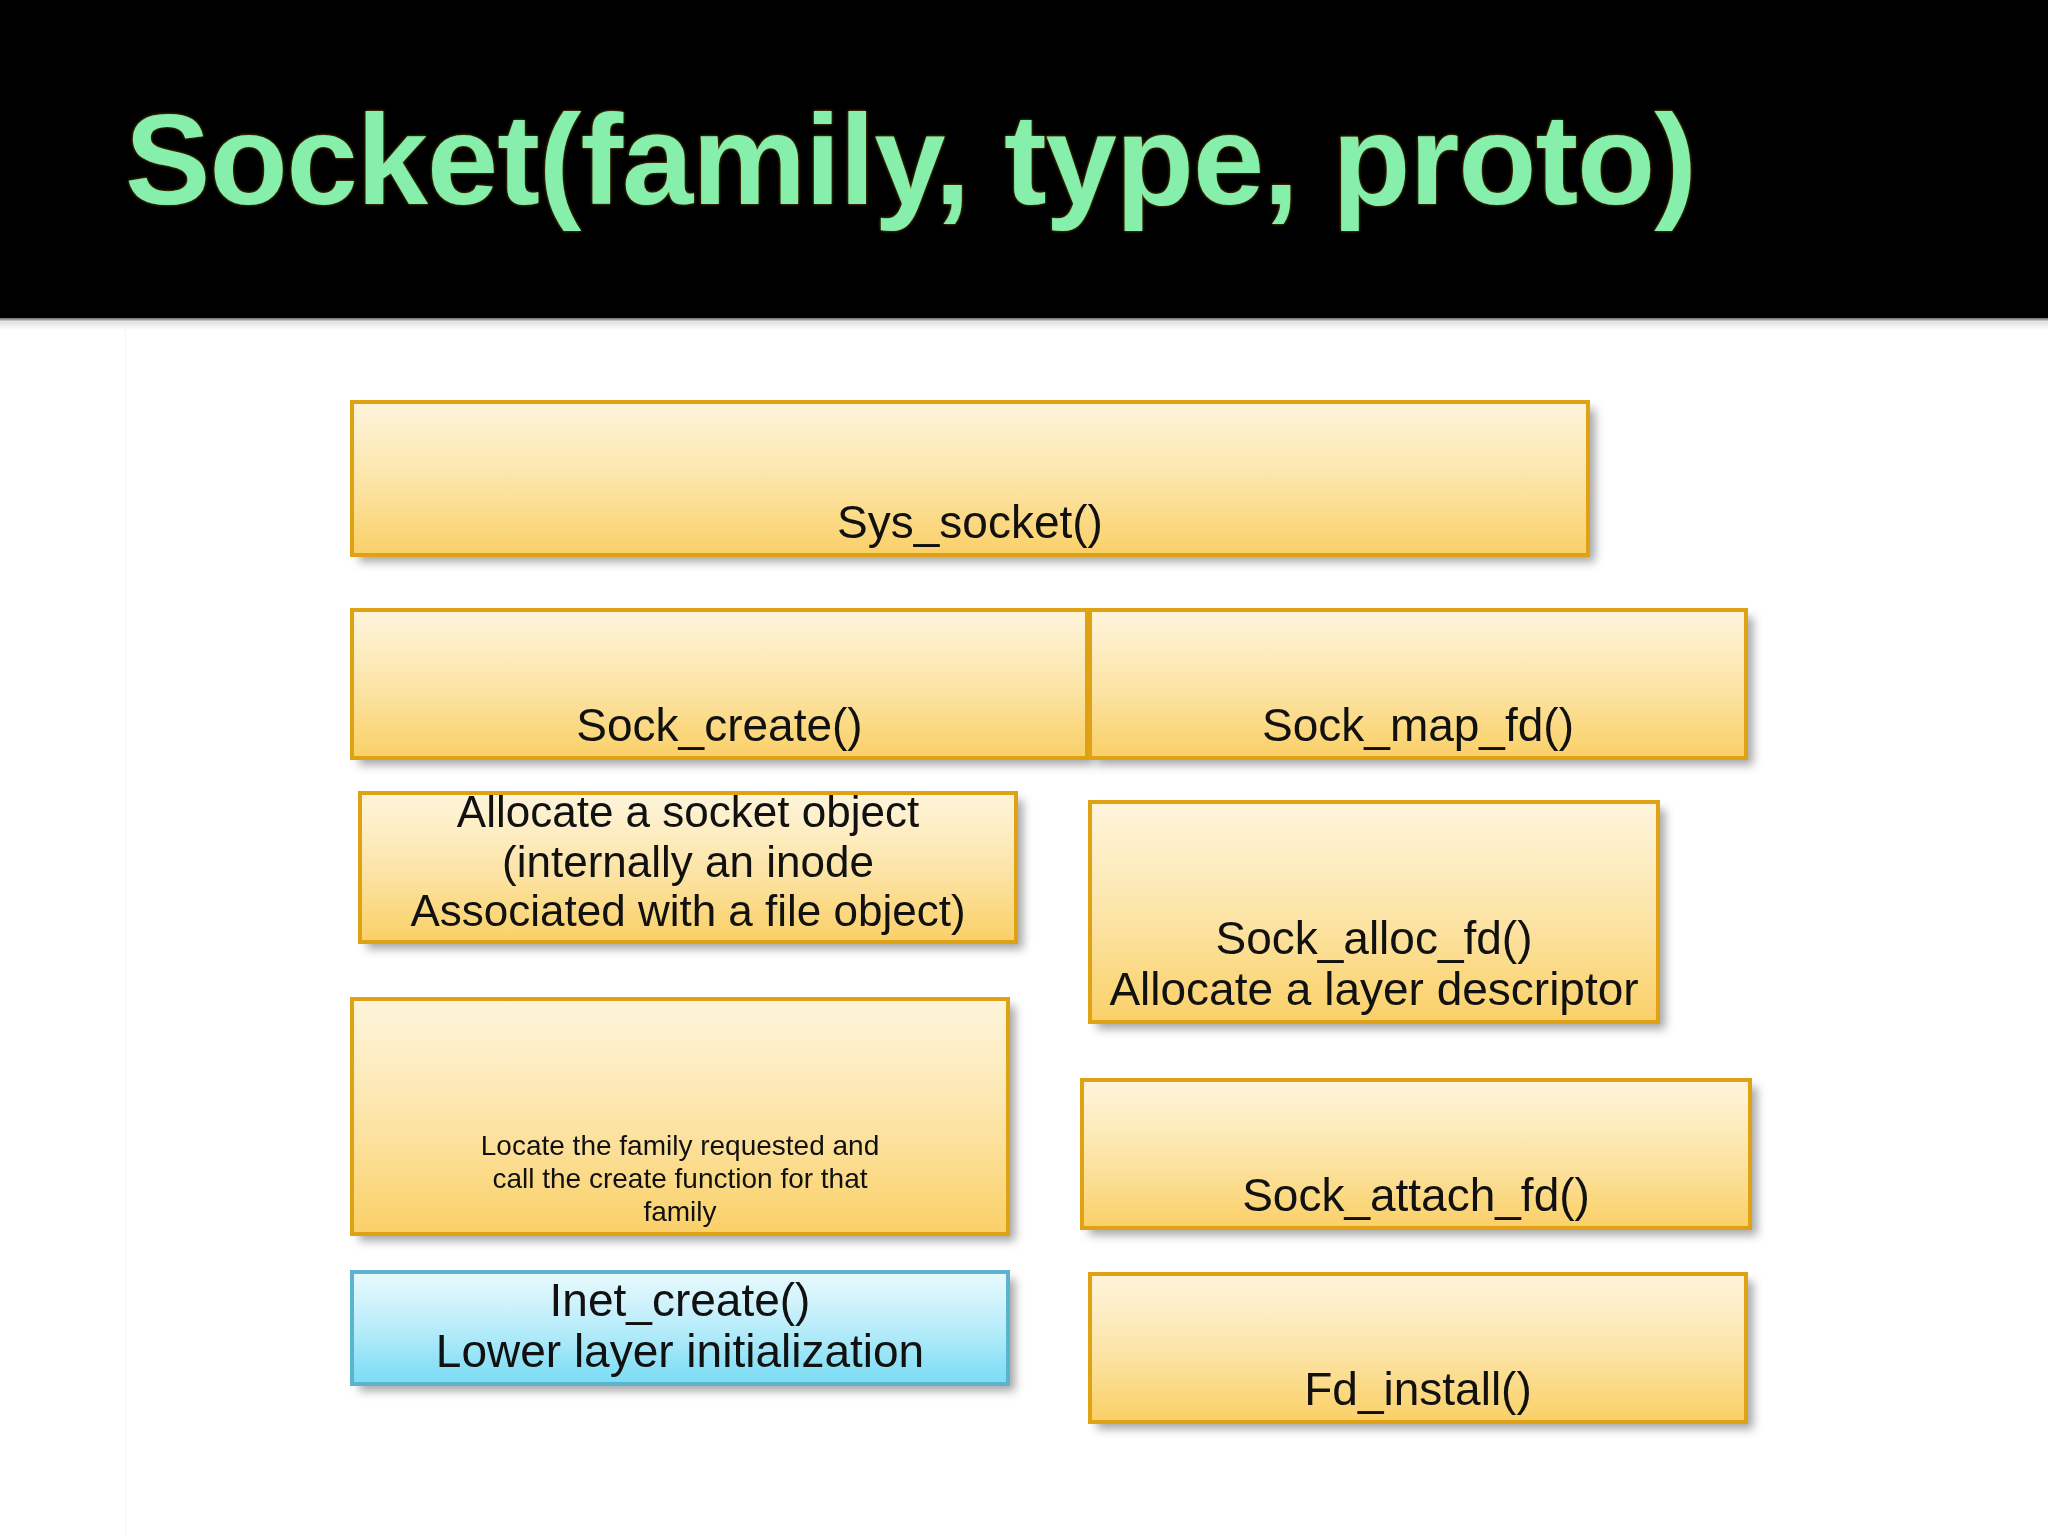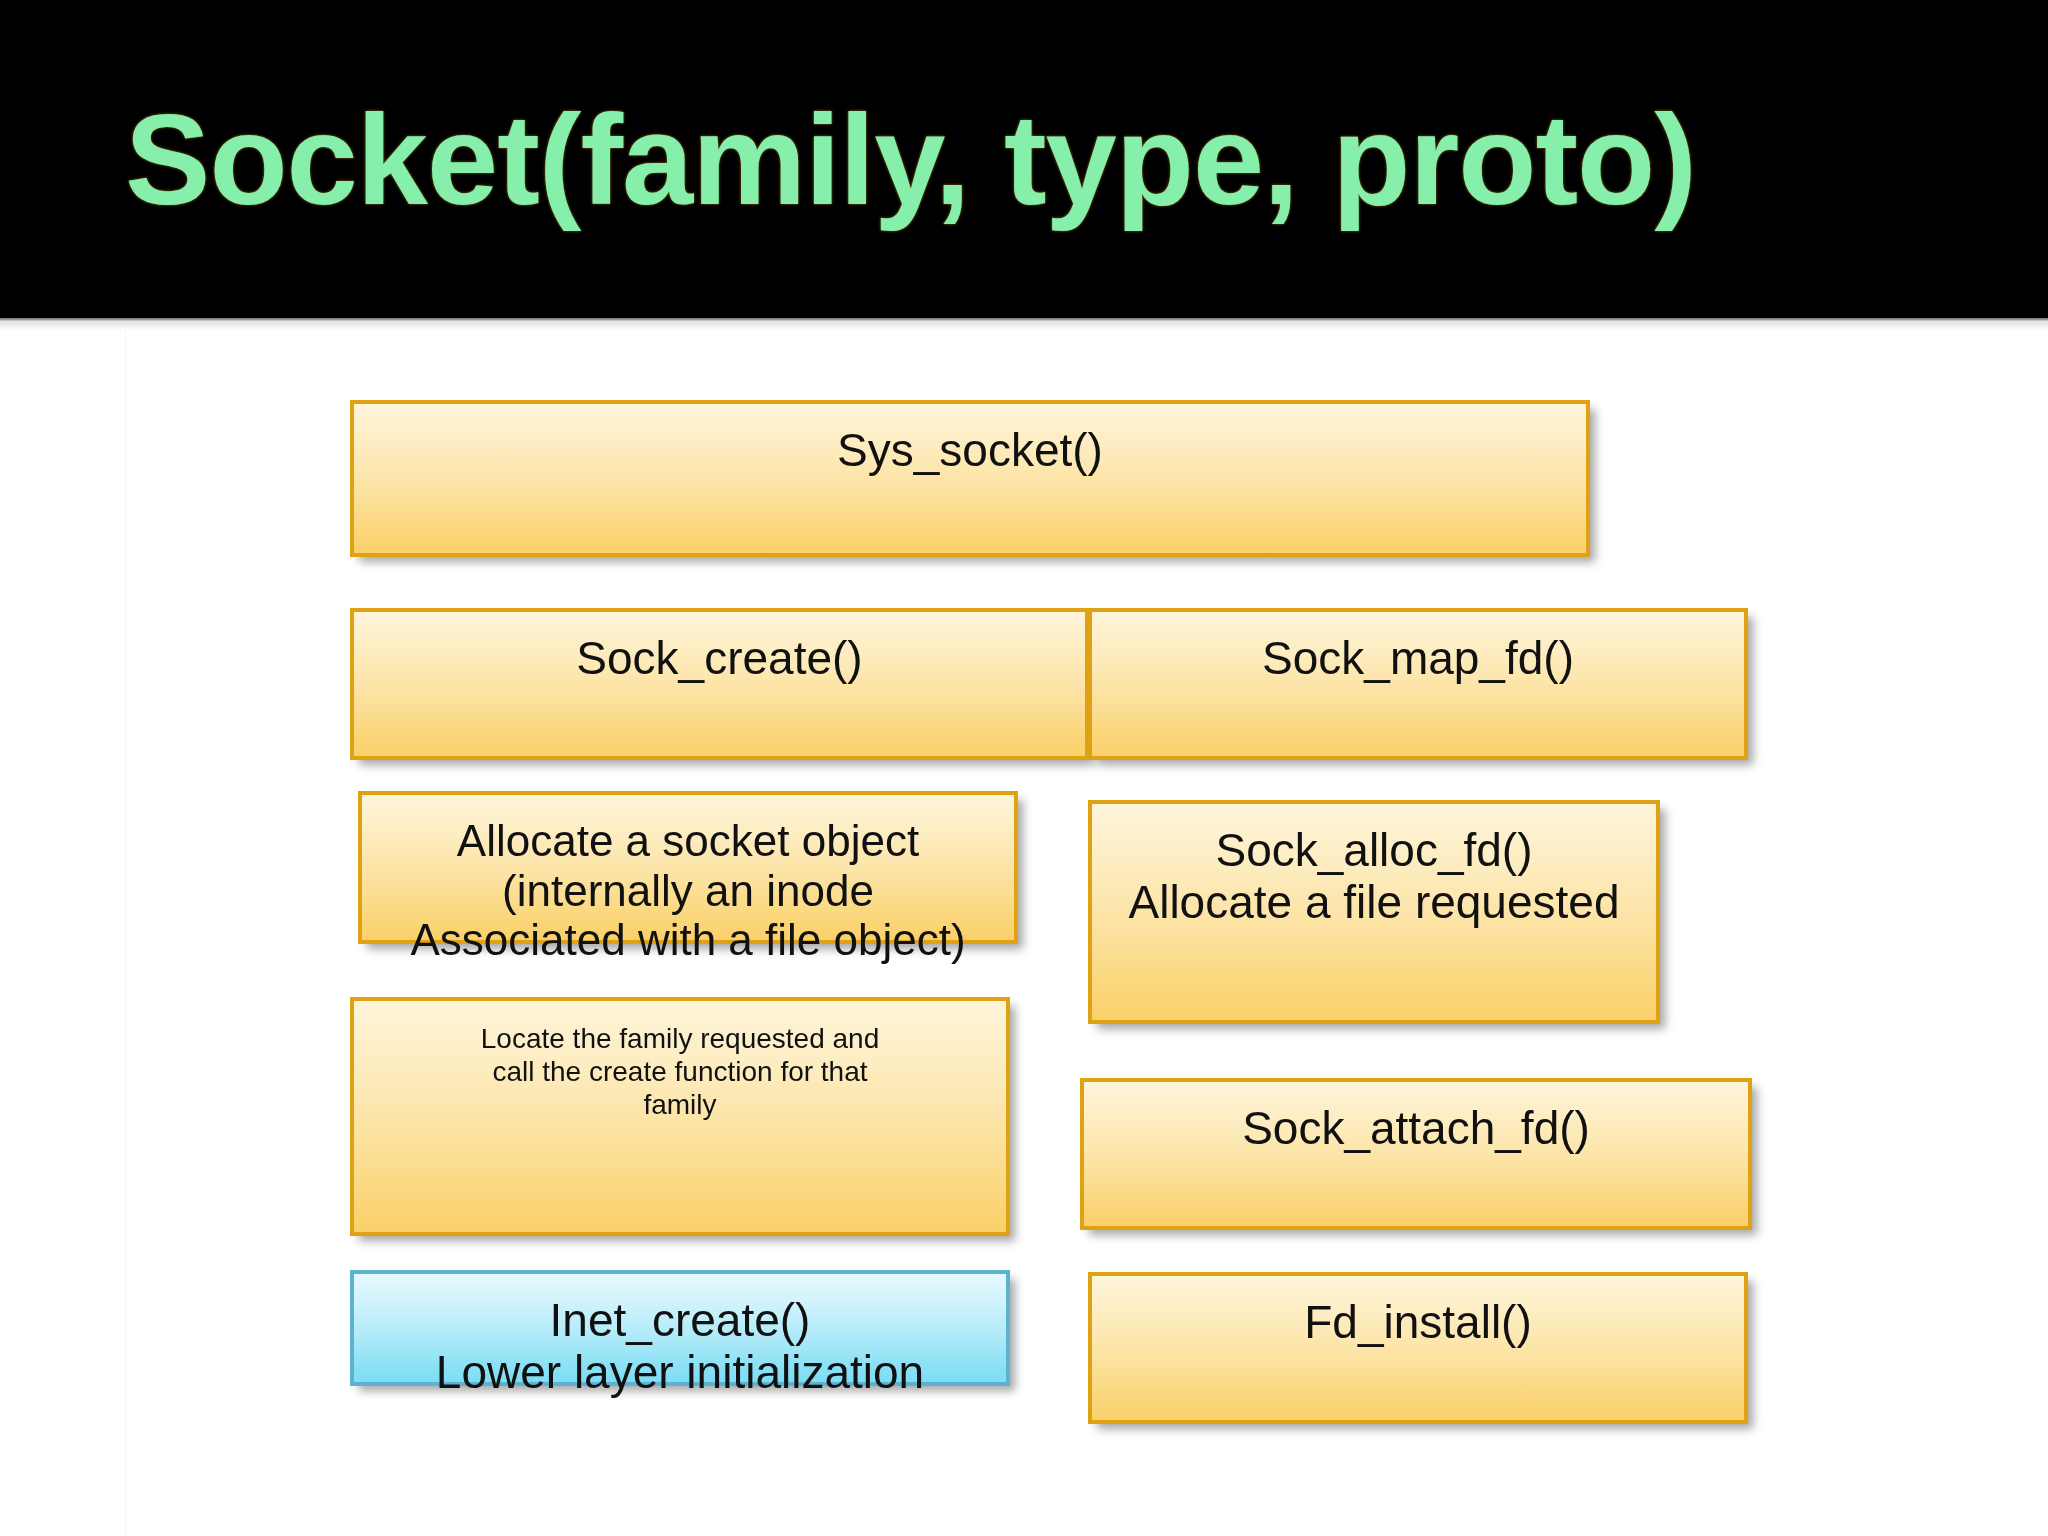--- a/index.html
+++ b/index.html
@@ -65,27 +65,27 @@
     width: 1px;
     height: 1206px;
     background: rgba(0,0,0,0.035);
   }
 
   
   .box {
     position: absolute;
     box-sizing: border-box;
     display: flex;
-    align-items: flex-start;
+    align-items: flex-end;
     justify-content: center;
     text-align: center;
     color: #111111;
     font-size: 46px;
     line-height: 1.12;
-    padding: 21px 10px;
+    padding: 4px 10px;
     box-shadow: 7px 7px 9px -2px rgba(0,0,0,0.35);
   }
   .box.amber {
     border: 4px solid #E0A215;
     background: linear-gradient(to bottom, #FDF4DA 0%, #FDEDC2 26%, #FCE2A0 58%, #FBD87F 82%, #FAD06A 100%);
   }
   .box.blue {
     border: 4px solid #5CB3CE;
     background: linear-gradient(to bottom, #E6F9FD 0%, #D2F3FC 25%, #AFEAF9 58%, #8FE2F6 82%, #7DDDF4 100%);
   }
@@ -161,21 +161,21 @@
 
   <div id="box-sock-map-fd" class="box amber">
     <span class="lines">
       <span class="line">Sock_map_fd()</span>
     </span>
   </div>
 
   <div id="box-sock-alloc-fd" class="box amber">
     <span class="lines">
       <span class="line">Sock_alloc_fd()</span>
-      <span class="line">Allocate a file requested</span>
+      <span class="line">Allocate a layer descriptor</span>
     </span>
   </div>
 
   <div id="box-sock-attach" class="box amber">
     <span class="lines">
       <span class="line">Sock_attach_fd()</span>
     </span>
   </div>
 
   <div id="box-fd-install" class="box amber">

